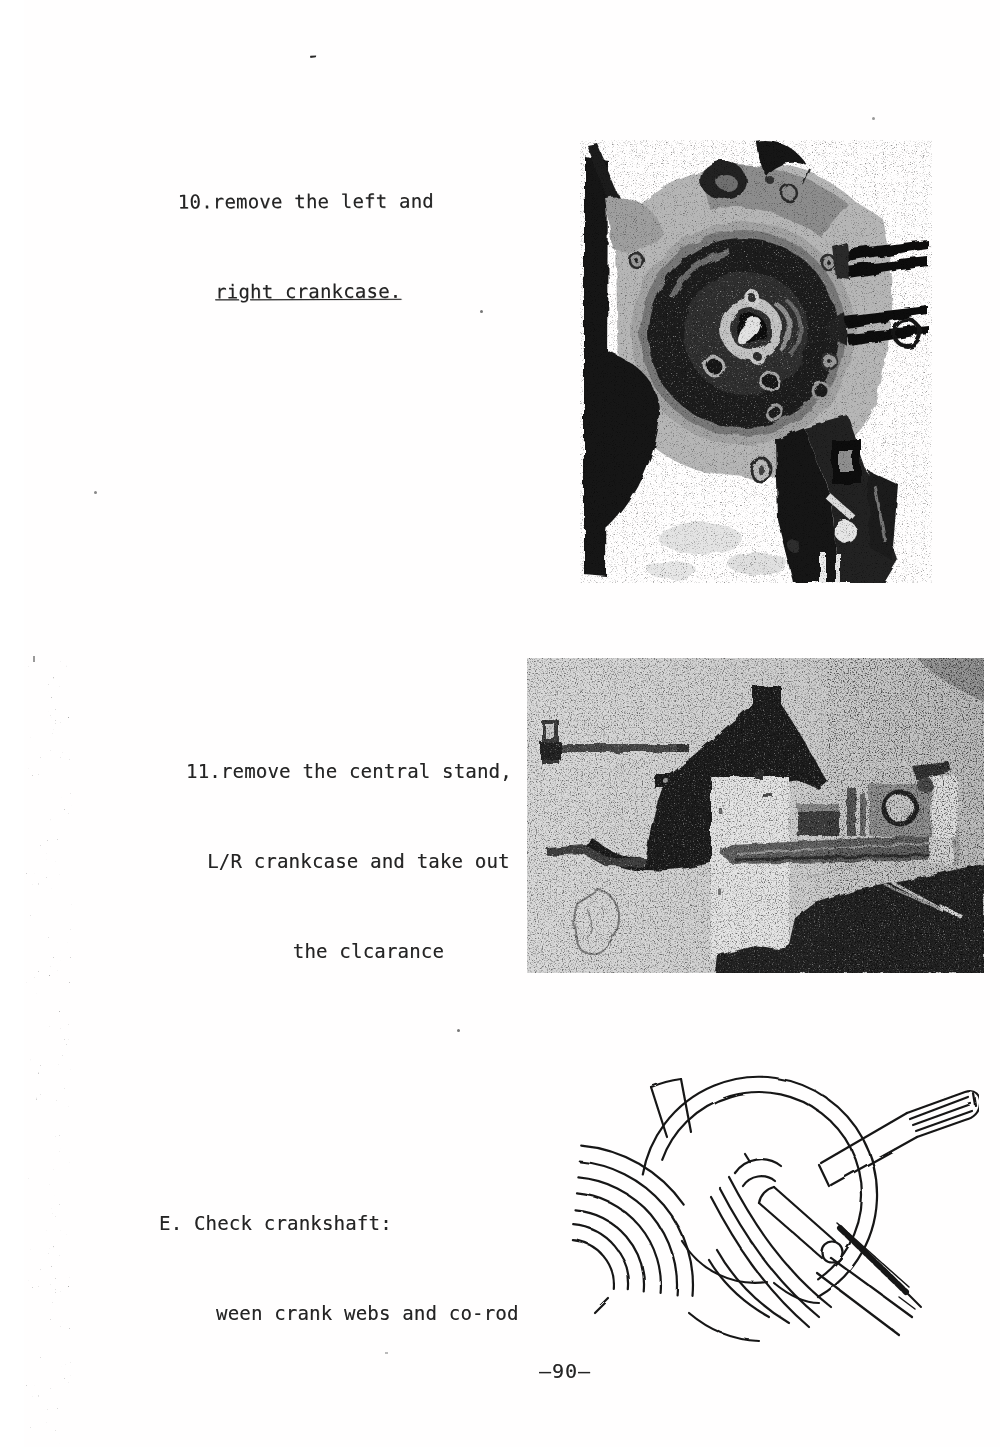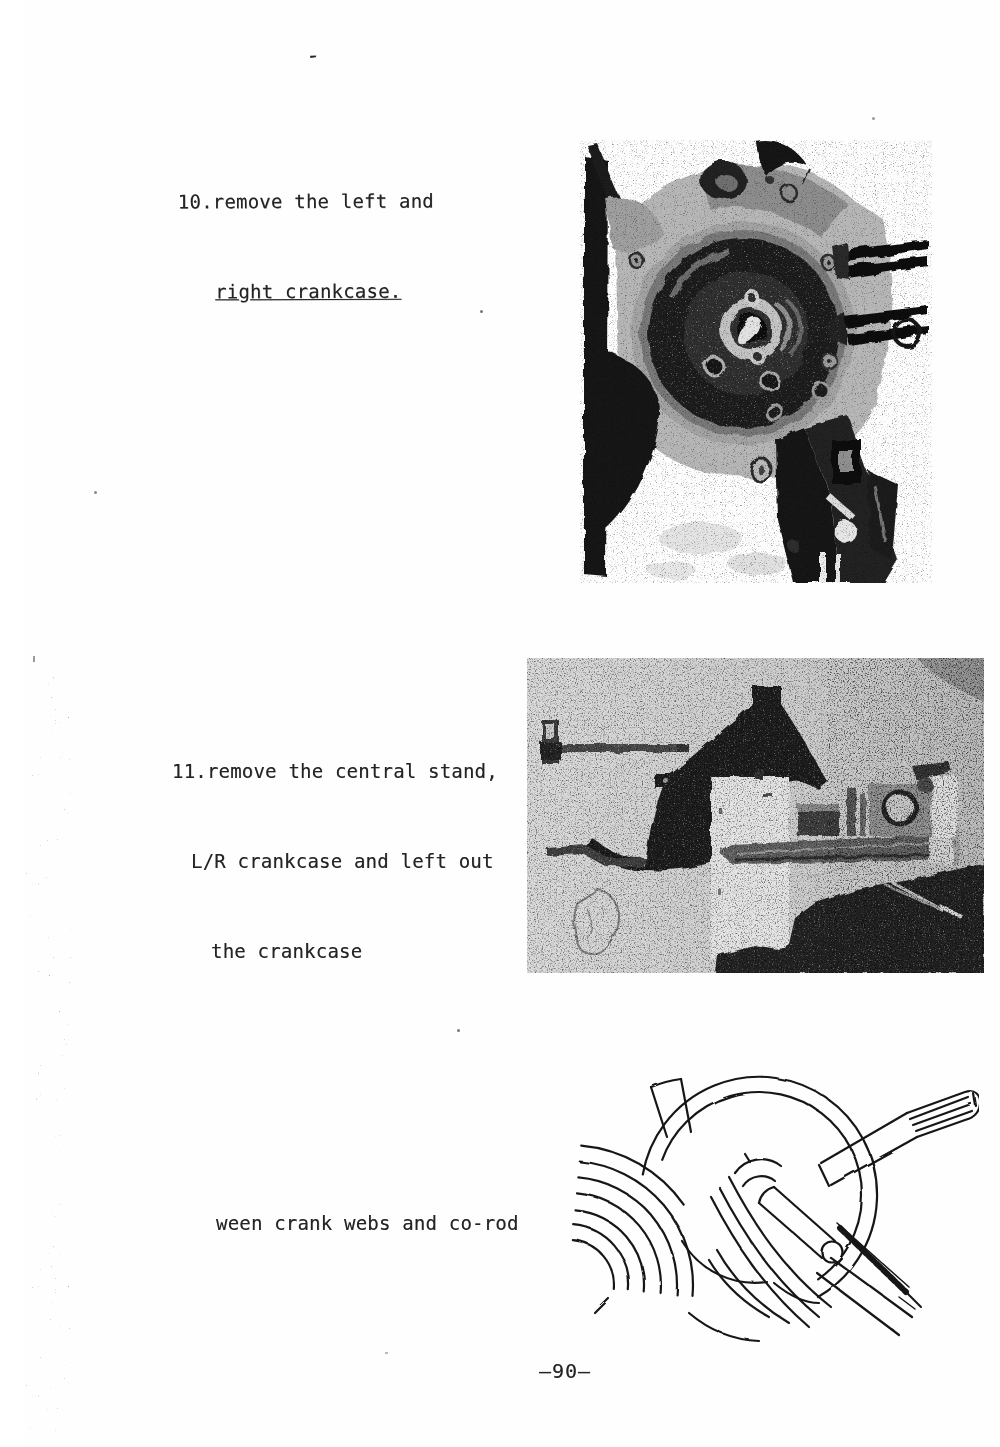--- a/index.html
+++ b/index.html
@@ -9,21 +9,21 @@
     margin-left:24px;
   }
   .txt{
     position:absolute;color:#242424;font-size:19px;line-height:30px;white-space:pre;
     text-shadow:0.3px 0.4px 0.6px rgba(40,40,40,0.45);
     letter-spacing:0.2px;
   }
   .txt div{min-height:30px;}
   #step10{left:154px;top:126px;transform:rotate(-0.2deg);}
   #step10 .cont{padding-left:37px;text-decoration:underline;}
-  #step11{left:148px;top:696px;}
+  #step11{left:162px;top:696px;text-align:center;}
   #step11 .cont2{padding-left:19px;}
   #step11 .cont3{padding-left:39px;}
   #checkE{left:135px;top:1148px;}
   #checkE .item{padding-left:34px;}
   #checkE .cont{padding-left:57px;text-align:center;}
   #pagenum{left:41px;top:1356px;width:1000px;text-align:center;font-size:20px;letter-spacing:1px;}
   .fig{position:absolute;}
   #fig1{left:556px;top:140px;width:352px;height:443px;}
   #fig2{left:503px;top:658px;width:457px;height:315px;}
   #fig3{left:545px;top:1045px;width:410px;height:300px;}
@@ -35,25 +35,26 @@
 
 <div class="page">
 
   <div class="txt" id="step10">
     <div>10.remove the left and</div>
     <div class="cont">right crankcase.</div>
   </div>
 
   <div class="txt" id="step11">
     <div>11.remove the central stand,</div>
-    <div class="cont2">L/R crankcase and left out</div>
-    <div class="cont3">the crankcase</div>
+    <div class="cont2">L/R crankcase and take out</div>
+    <div class="cont3">the clcarance</div>
   </div>
 
   <div class="txt" id="checkE">
+    <div>E. Check crankshaft:</div>
     <div class="cont">ween crank webs and co-rod</div>
     
     
     
   </div>
 
   <div class="txt" id="pagenum">—90—</div>
 
   <div class="fig" id="fig1">
   <svg width="352" height="443" viewBox="0 0 352 443">

